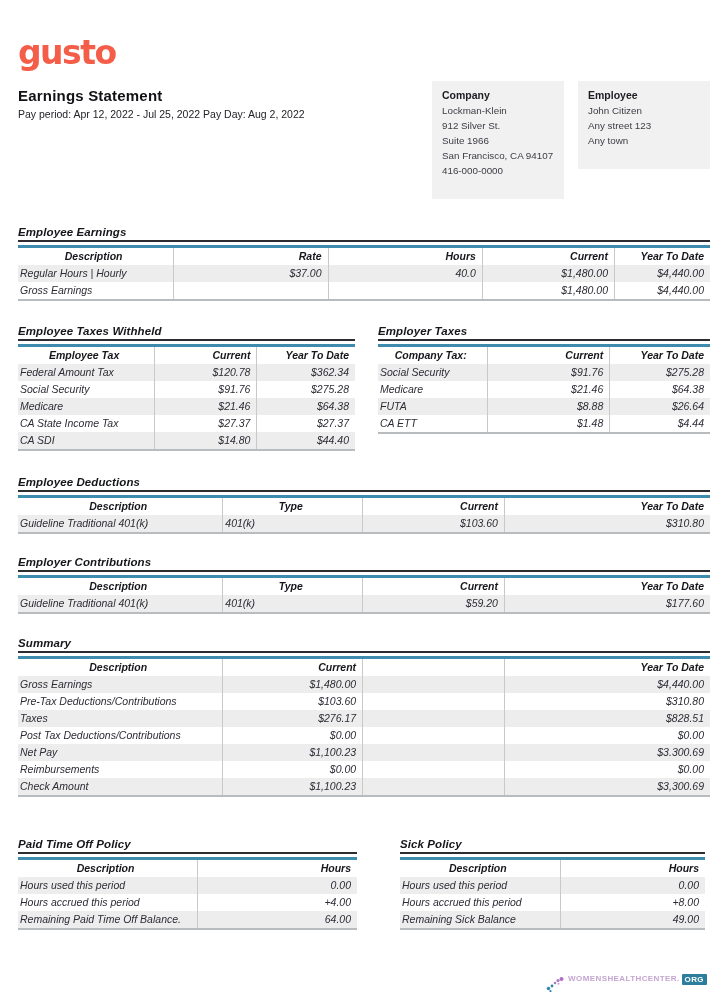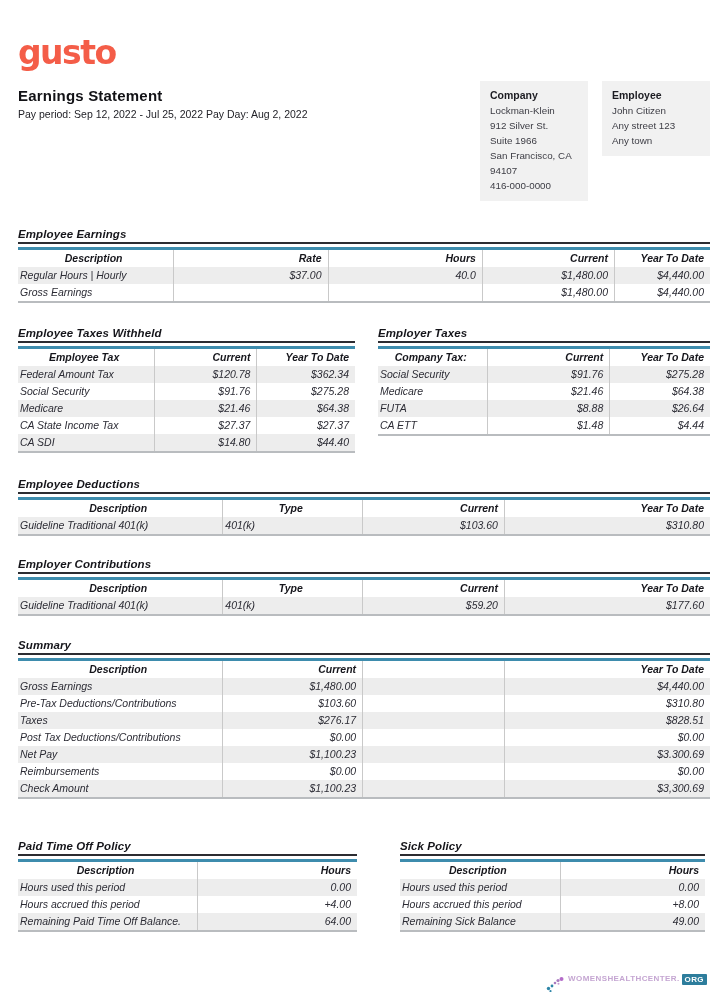--- a/index.html
+++ b/index.html
@@ -12,21 +12,21 @@
   }
   
   .logo {
     color:#F45D48; font-size:33px; font-weight:bold; letter-spacing:-1.5px;
     line-height:38px; font-family:"DejaVu Sans", sans-serif;
   }
   .head-row { display:flex; justify-content:space-between; margin-top:9px;gap:6px; }
   .head-left h1 { font-size:15px; font-weight:bold; color:#121216; margin-top:6px; letter-spacing:0.2px; }
   .subtitle { font-size:10.5px; color:#232329; margin-top:4px; }
   .info-boxes { display:flex; gap:14px; align-items:flex-start; }
-  .info-box { width:108px; background:#f1f1f1; padding:7px 10px 8px 10px; }
+  .info-box { width:132px; background:#f1f1f1; padding:7px 10px 21px 10px; }
   .info-label { font-size:10.5px; font-weight:bold; color:#1c1c22; line-height:15px; }
   .box-line { font-size:9.8px; color:#3c3c44; line-height:15px; }
   
   .sec { margin-top:26px;font-style:italic; }
   .sec-title {
     font-size:11.5px; font-weight:bold; color:#15151a;
     padding-bottom:2px; border-bottom:2px solid #2c2c31; margin-bottom:3px;
     letter-spacing:0.1px;
   }
   .two-col { display:flex; align-items:flex-start; }
@@ -59,21 +59,21 @@
 </head>
 <body>
 
 <div class="page">
 
   <div class="logo">gusto</div>
 
   <div class="head-row">
     <div class="head-left">
       <h1>Earnings Statement</h1>
-      <div class="subtitle">Pay period: Sep 12, 2022 - Jul 25, 2022 Pay Day: Aug 2, 2022</div>
+      <div class="subtitle">Pay period: Apr 12, 2022 - Jul 25, 2022 Pay Day: Aug 2, 2022</div>
     </div>
     <div class="info-boxes">
       <div class="info-box">
         <div class="info-label">Company</div>
         <div class="box-line">Lockman-Klein</div>
         <div class="box-line">912 Silver St.</div>
         <div class="box-line">Suite 1966</div>
         <div class="box-line">San Francisco, CA 94107</div>
         <div class="box-line">416-000-0000</div>
       </div>

